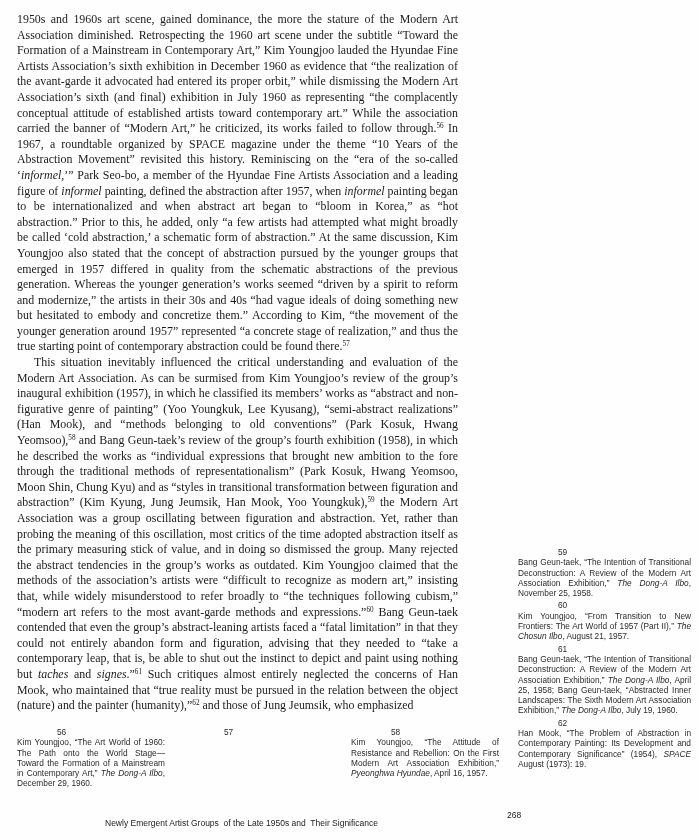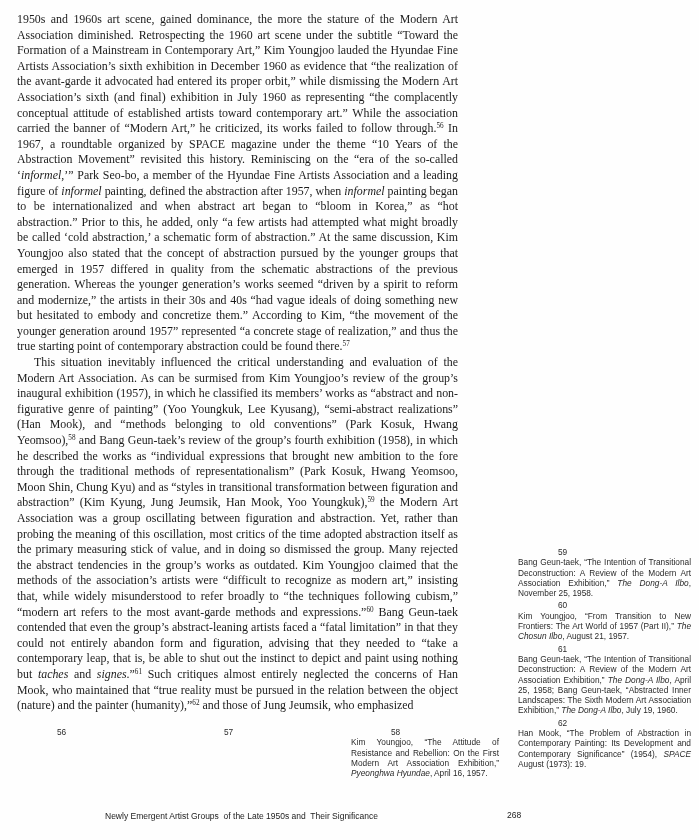--- a/index.html
+++ b/index.html
@@ -61,21 +61,21 @@
   .footer {
     position: absolute;
     left: 0;
     top: 810px;
     width: 699px;
     height: 14px;
     font-family: "Liberation Sans", sans-serif;
     font-size: 8.5px;
     color: #1b1b1b;
   }
-  .running-title { position: absolute; left: 97px; top: 1px; white-space: pre-wrap; padding-left: 8px; }
+  .running-title { position: absolute; left: 97px; top: 8px; white-space: pre-wrap; padding-left: 8px; }
   .page-number { position: absolute; left: 507px; top: 0; }
 </style>
 </head>
 <body>
 
 <div class="page">
   <div class="body-text">
       <p class="para"><span>1950s and 1960s art scene, gained dominance, the more the stature of the Modern Art Association diminished. Retrospecting the 1960 art scene under the subtitle “Toward the Formation of a Mainstream in Contemporary Art,” Kim Youngjoo lauded the Hyundae Fine Artists Association’s sixth exhibition in December 1960 as evidence that “the realization of the avant-garde it advocated had entered its proper orbit,” while dismissing the Modern Art Association’s sixth (and final) exhibition in July 1960 as representing “the complacently conceptual attitude of established artists toward contemporary art.” While the association carried the banner of “Modern Art,” he criticized,  its works failed to follow through.</span><sup class="fnref">56</sup><span> In 1967, a roundtable organized by SPACE magazine under the theme “10 Years of the Abstraction Movement” revisited this history. Reminiscing on the “era of the so-called ‘</span><i>informel</i><span>,’” Park Seo-bo, a member of the Hyundae Fine Artists Association and a leading figure of </span><i>informel</i><span> painting, defined the abstraction after 1957, when </span><i>informel</i><span> painting began to be internationalized and when abstract art began to “bloom in Korea,” as “hot abstraction.” Prior to this, he added, only “a few artists had attempted what might broadly be called ‘cold abstraction,’ a schematic form of abstraction.” At the same discussion, Kim Youngjoo also stated that the concept of abstraction pursued by the younger groups that emerged in 1957 differed in quality from the schematic abstractions of the previous generation. Whereas the younger generation’s works seemed “driven by a spirit to reform and modernize,” the artists in their 30s and 40s “had vague ideals of doing something new but hesitated to embody and concretize them.” According to Kim, “the movement of the younger generation around 1957” represented “a concrete stage of realization,” and thus the true starting point of contemporary abstraction could be found there.</span><sup class="fnref">57</sup></p>
       <p class="para indent"><span>This situation inevitably influenced the critical understanding and evaluation of the Modern Art Association. As can be surmised from Kim Youngjoo’s review of the group’s inaugural exhibition (1957), in which he classified its members’ works as “abstract and non-figurative genre of painting” (Yoo Youngkuk, Lee Kyusang), “semi-abstract realizations” (Han Mook), and “methods belonging to old conventions” (Park Kosuk, Hwang Yeomsoo),</span><sup class="fnref">58</sup><span> and Bang Geun-taek’s review of the group’s fourth exhibition (1958), in which he described the works as “individual expressions that brought new ambition to the fore through the traditional methods of representationalism” (Park Kosuk, Hwang Yeomsoo, Moon Shin, Chung Kyu) and as “styles in transitional transformation between figuration and abstraction” (Kim Kyung, Jung Jeumsik, Han Mook, Yoo Youngkuk),</span><sup class="fnref">59</sup><span> the Modern Art Association was a group oscillating between figuration and abstraction. Yet, rather than probing the meaning of this oscillation, most critics of the time adopted abstraction itself as the primary measuring stick of value, and in doing so dismissed the group. Many rejected the abstract tendencies in the group’s works as outdated. Kim Youngjoo claimed that the methods of the association’s artists were “difficult to recognize as modern art,” insisting that, while widely misunderstood to refer broadly to “the techniques following cubism,” “modern art refers to the most avant-garde methods and expressions.”</span><sup class="fnref">60</sup><span> Bang Geun-taek contended that even the group’s abstract-leaning artists faced a “fatal limitation” in that they could not entirely abandon form and figuration, advising that they needed to “take a contemporary leap, that is, be able to shut out the instinct to depict and paint using nothing but </span><i>taches</i><span> and </span><i>signes</i><span>.”</span><sup class="fnref">61</sup><span> Such critiques almost entirely neglected the concerns of Han Mook, who maintained that “true reality must be pursued in the relation between the object (nature) and the painter (humanity),”</span><sup class="fnref">62</sup><span> and those of Jung Jeumsik, who emphasized</span></p>
     </div>
@@ -96,20 +96,21 @@
       <div class="note">
         <div class="note-num">62</div>
         <div class="note-body"><span>Han Mook, “The Problem of Abstraction in Contemporary Painting: Its Development and Contemporary Significance” (1954), </span><i>SPACE</i><span> August (1973): 19.</span></div>
       </div>
     </aside>
 
   <div class="bottom-notes">
       <div class="bottom-col">
         <div class="note">
           <div class="note-num">56</div>
+          <div class="note-body"><span>Kim Youngjoo, “The Art World of 1960: The Path onto the World Stage—Toward the Formation of a Mainstream in Contemporary Art,” </span><i>The Dong-A Ilbo</i><span>, December 29, 1960.</span></div>
         </div>
       </div>
       <div class="bottom-col">
         <div class="note">
           <div class="note-num">57</div>
         </div>
       </div>
       <div class="bottom-col">
         <div class="note">
           <div class="note-num">58</div>

